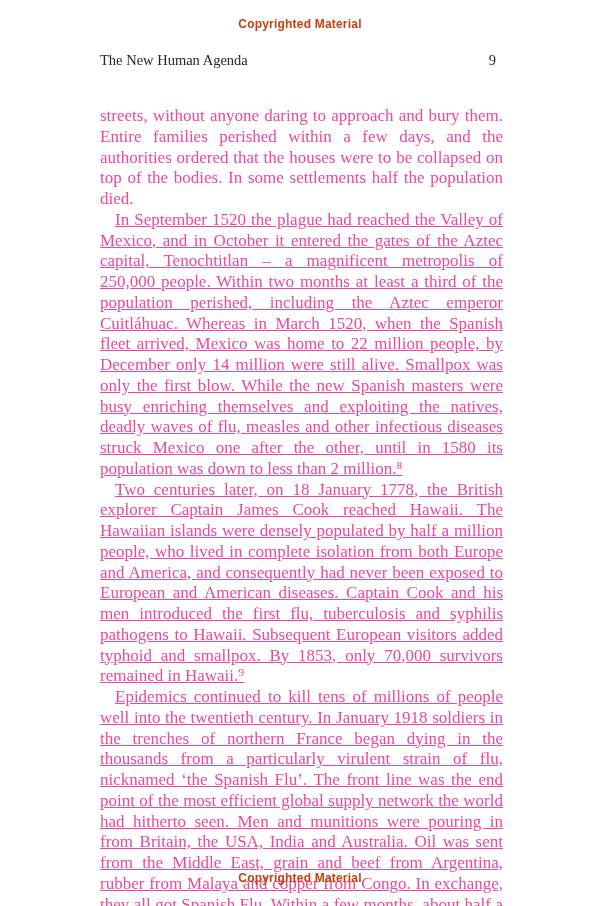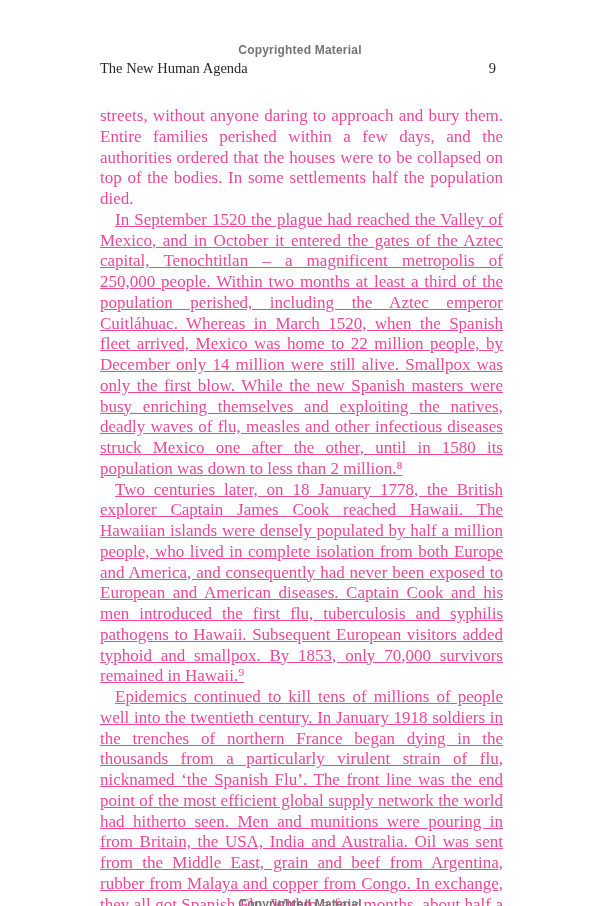--- a/index.html
+++ b/index.html
@@ -17,29 +17,28 @@
   }
   .copyright {
     position: absolute;
     left: 0;
     width: 100%;
     text-align: center;
     font-family: "Liberation Sans", "DejaVu Sans", sans-serif;
     font-weight: bold;
     font-size: 12px;
     letter-spacing: 0.2px;
-    color: #737373;
-    margin-top: 26px;
+    color: #c2410c;
   }
   .copyright-top { top: 17px; }
   .copyright-bottom { top: 871px; }
   .running-header {
     position: absolute;
     left: 100px;
-    top: 60px;
+    top: 52px;
     width: 396px;
     display: flex;
     justify-content: space-between;
     align-items: flex-end;
     font-size: 14.5px;
     color: #262626;
   }
   .body-text {
     position: absolute;
     left: 100px;

